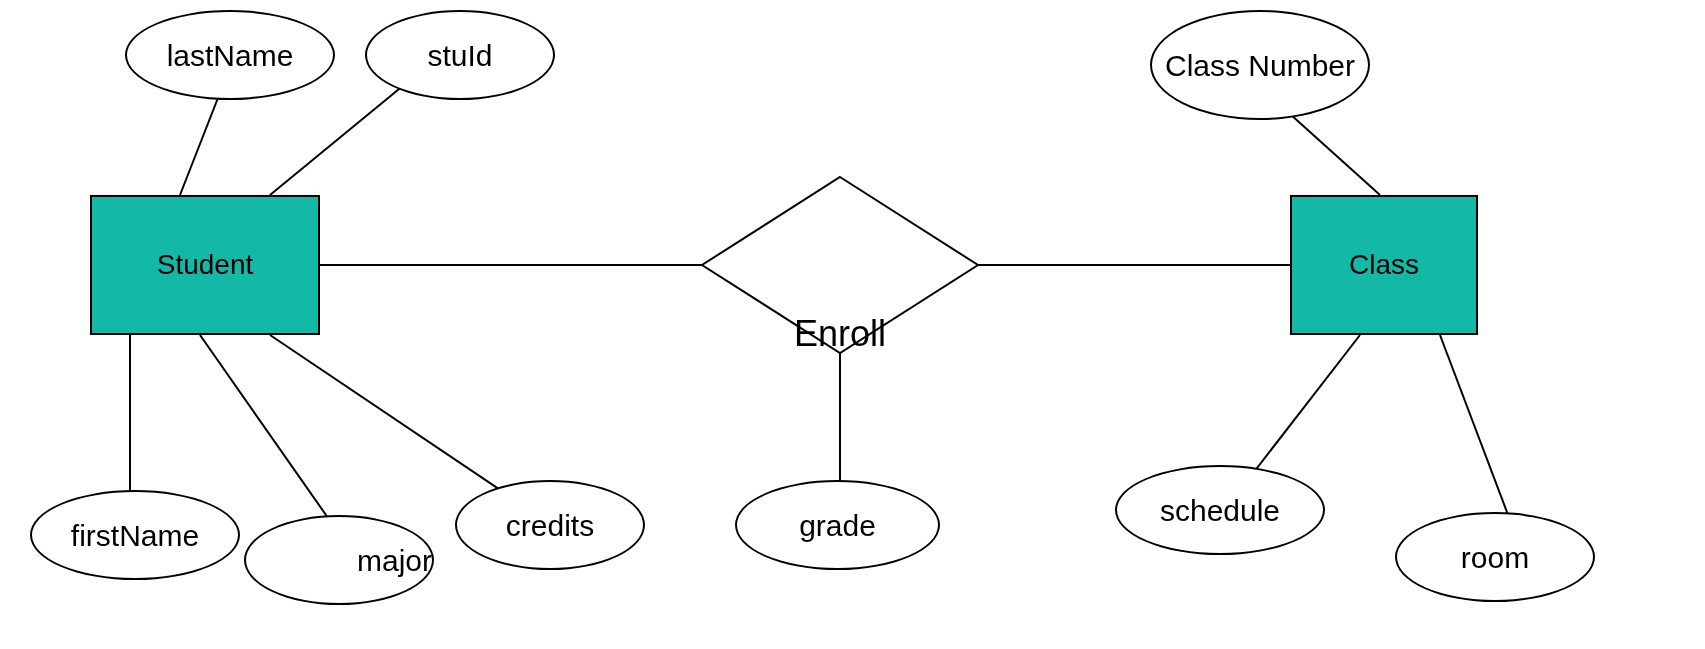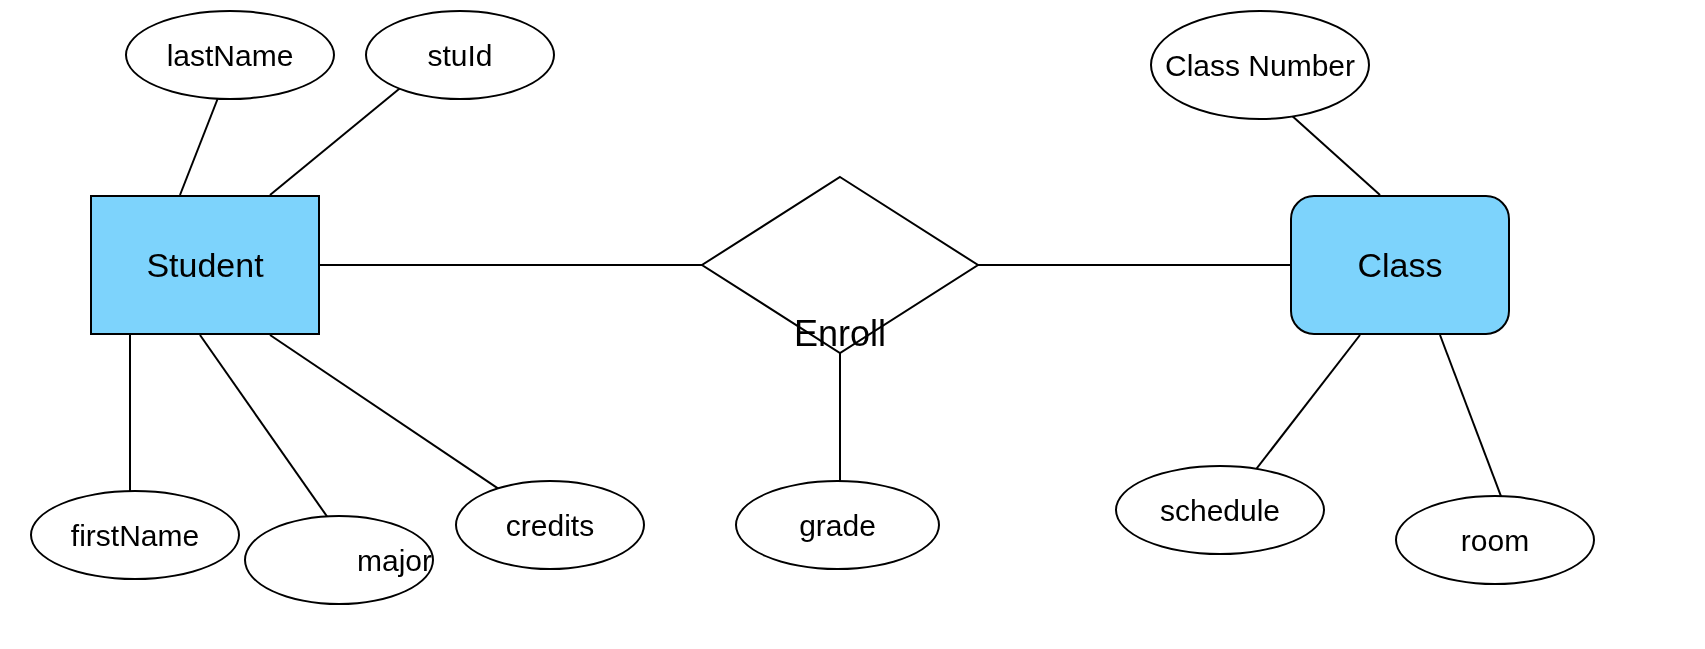--- a/index.html
+++ b/index.html
@@ -9,25 +9,25 @@
       background: #fff;
     }
     .canvas {
       position: relative;
       width: 1705px;
       height: 649px;
     }
     .entity {
       position: absolute;
       border: 2px solid #000;
-      background: #7dd3fc;
+      background: #14b8a6;
       display: flex;
       align-items: center;
       justify-content: center;
-      font-size: 34px;
+      font-size: 28px;
       box-sizing: border-box;
     }
     .attribute {
       position: absolute;
       border: 2px solid #000;
       background: #fff;
       border-radius: 50%;
       display: flex;
       align-items: center;
       justify-content: center;
@@ -96,21 +96,21 @@
 
     <line x1="1360" y1="335" x2="1240" y2="490" stroke="#000" stroke-width="2"></line>
 
     <line x1="1440" y1="335" x2="1510" y2="520" stroke="#000" stroke-width="2"></line>
   </svg>
 
   <div class="entity" style="left:90px; top:195px; width:230px; height:140px;">
     <span>Student</span>
   </div>
 
-  <div class="entity" style="left:1290px; top:195px; width:220px; height:140px;border-radius:24px;">
+  <div class="entity" style="left:1290px; top:195px; width:188px; height:140px;">
     <span>Class</span>
   </div>
 
   <div class="relationship" style="left:700px; top:175px; width:280px; height:180px;">
     <svg class="diamond-shape" viewBox="0 0 280 180">
       <polygon points="140,2 278,90 140,178 2,90" fill="#fff" stroke="#000" stroke-width="2"></polygon>
     </svg>
     <span class="diamond-label">Enroll</span>
   </div>
 
@@ -139,17 +139,17 @@
   </div>
 
   <div class="attribute" style="left:1150px; top:10px; width:220px; height:110px;">
     <span class="key">Class Number</span>
   </div>
 
   <div class="attribute" style="left:1115px; top:465px; width:210px; height:90px;text-align:center;">
     <span>schedule</span>
   </div>
 
-  <div class="attribute" style="left:1395px; top:495px; width:200px; height:90px;">
+  <div class="attribute" style="left:1395px; top:512px; width:200px; height:90px;">
     <span>room</span>
   </div>
 
 </div>
 
 </body></html>

